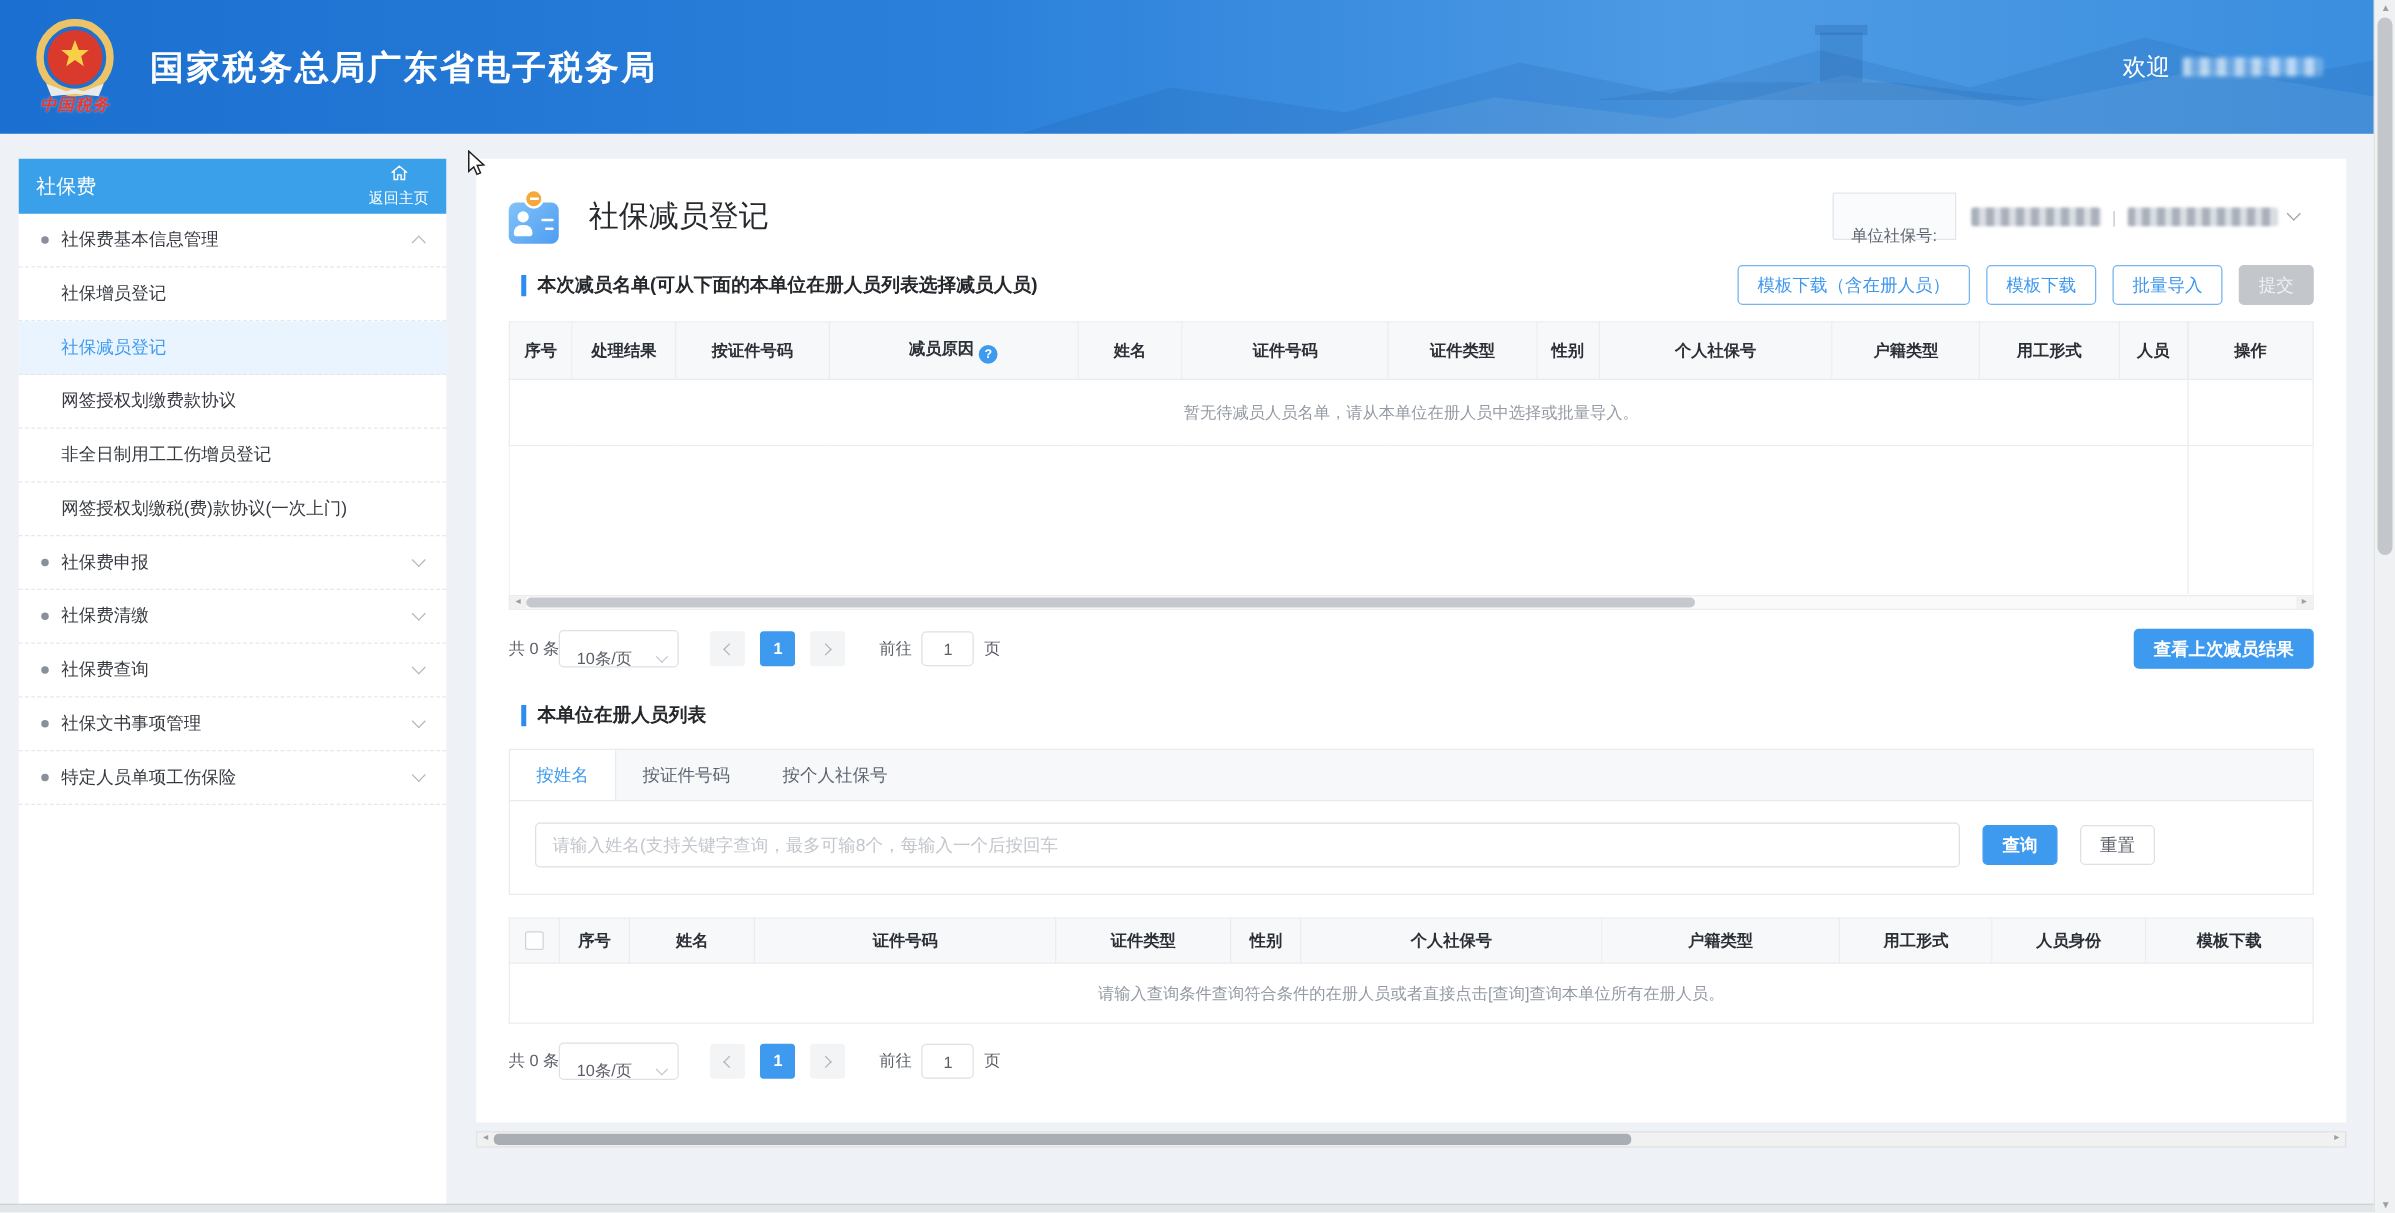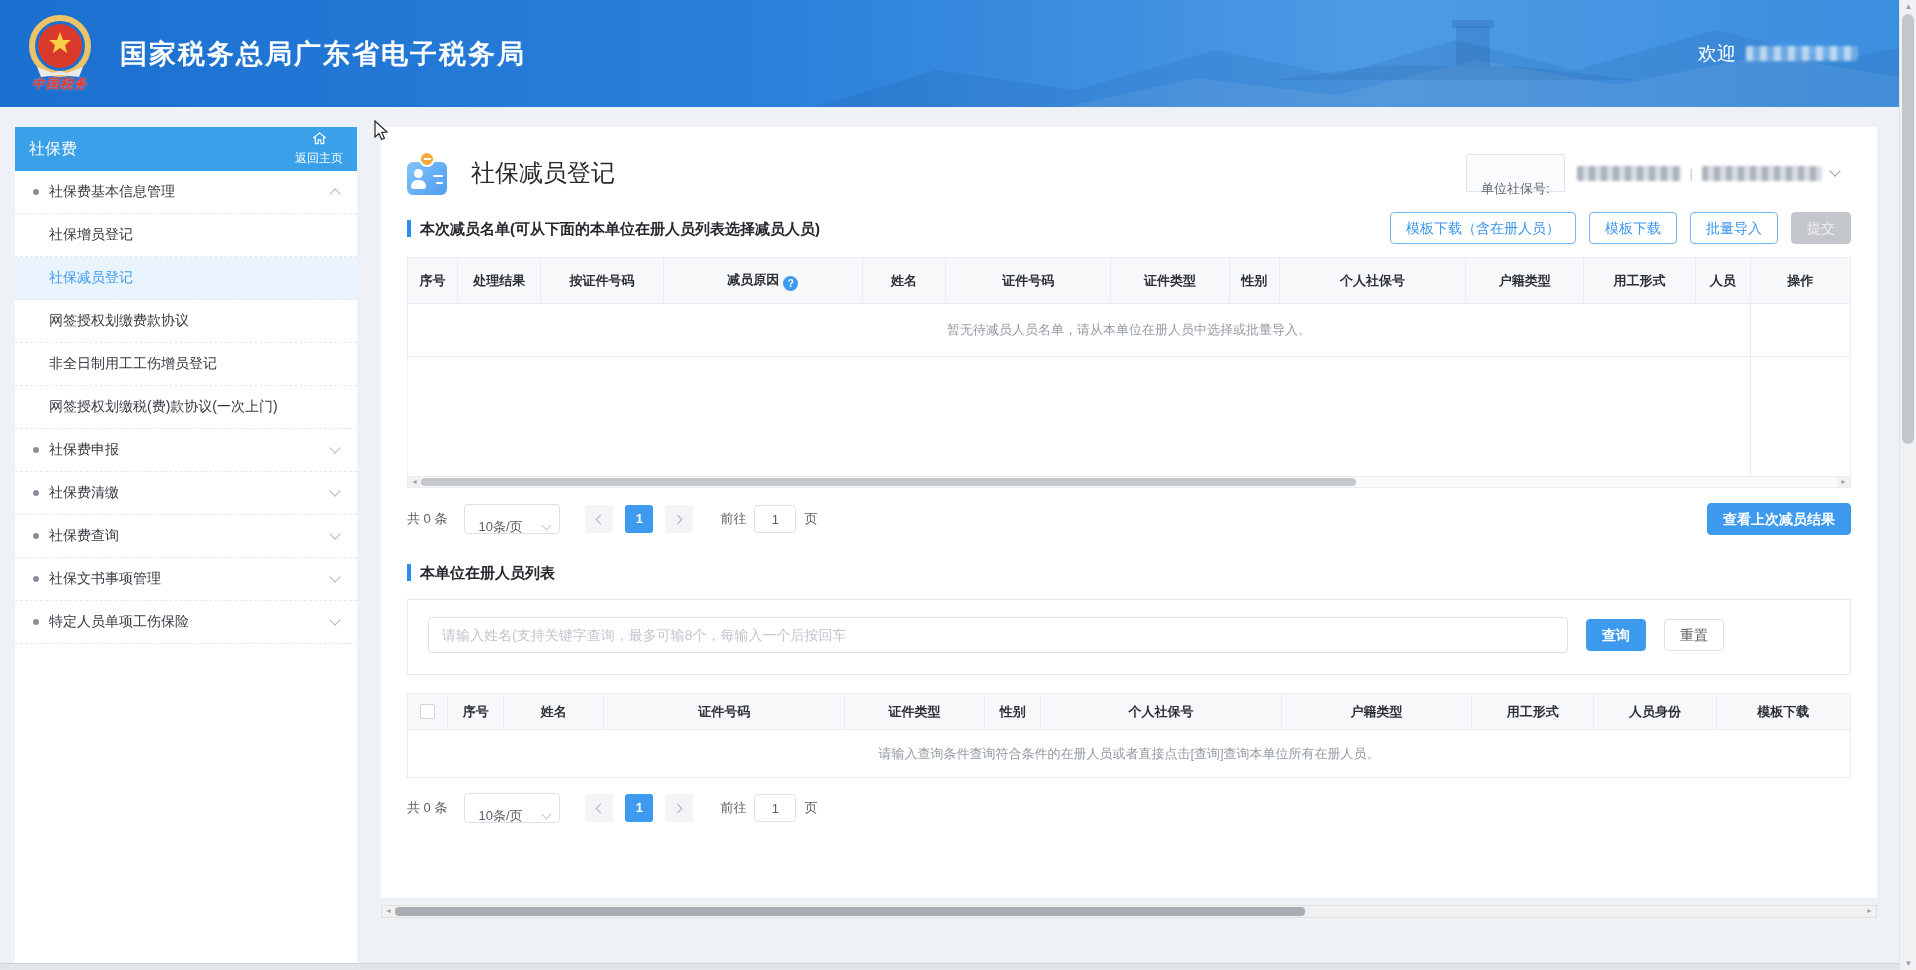--- a/index.html
+++ b/index.html
@@ -61,21 +61,21 @@
   .pg-icon .badge::after{content:""; position:absolute; left:2.5px; top:5px; width:7px; height:2px; background:#fff;}
   .pg-title{font-size:24px; color:#26292e; margin-left:22px;}
 
   .unit-box{margin-left:auto; display:flex; align-items:center; height:38px;}
   .unit-label{border:1px solid #e2e5ea; background:#fafbfc; color:#5f6570; font-size:13px;
     padding:16px 14px; height:38px; line-height:36px; border-radius:2px 0 0 2px;}
   .unit-value{display:flex; align-items:center; gap:9px; padding:0 12px; height:38px; cursor:pointer;}
   .unit-sep{color:#c3c7cd; font-size:13px;}
 
   .sec-head{display:flex; align-items:center; margin:4px 0 12px; height:34px;}
-  .sec-title{font-size:15px; font-weight:bold; color:#24272b; border-left:4px solid #2d8cf0; padding-left:9px; line-height:17px;}
+  .sec-title{font-size:15px; font-weight:bold; color:#24272b; border-left:4px solid #2d8cf0; padding-left:9px; line-height:17px;margin-left:10px;}
   .btn-group{margin-left:auto; display:flex; gap:13px;}
   .btn{font-size:14px; border-radius:4px; padding:0 15px; height:32px; line-height:30px; cursor:pointer;
     background:#fff; border:1px solid #74b4f3; color:#3e97ee; text-align:center; white-space:nowrap;}
   .btn.primary{background:#3e9aef; border-color:#3e9aef; color:#fff;font-weight:bold;}
   .btn.disabled{background:#c3c6cb; border-color:#c3c6cb; color:#f0f1f3; cursor:default;}
   .btn.plain{border-color:#dde0e6; color:#5a5e66;}
 
   
   table{width:100%; border-collapse:collapse; table-layout:fixed; font-size:13px;}
   th{background:#f7f8fa; border:1px solid #e9ecf1; color:#2b2f36; font-weight:bold; text-align:center;
@@ -93,21 +93,21 @@
   .fixcol-line{position:absolute; right:100px; top:0; height:218px; border-left:1px solid #e9ecf1; pointer-events:none;}
 
   .hscroll{height:12px; background:#fafafa; border:1px solid #ececec; display:flex; align-items:stretch;}
   .hs-arrow{width:13px; background:#f1f1f1; color:#9aa0a6; font-size:7px; line-height:10px; text-align:center; cursor:pointer; flex:none;}
   .hs-track{flex:1; position:relative;}
   .hs-thumb{position:absolute; left:0; top:1px; height:8px; width:66%; background:#c5c9ce; border-radius:4px; cursor:pointer;}
 
   
   .pagi-row{display:flex; align-items:center; margin:15px 0 20px; color:#5a5e66; font-size:13px;}
   .pg-select{width:96px; height:30px; border:1px solid #dde0e6; border-radius:4px; display:flex; align-items:center;
-    padding:16px 9px 0 13px; margin-left:17px; cursor:pointer; background:#fff;}
+    padding:16px 9px 0 13px; cursor:pointer; background:#fff;}
   .pg-select .chev{margin-left:auto; border-color:#c3c7cd; width:7px; height:7px;}
   .pg-nav{width:28px; height:28px; background:#f3f4f6; border-radius:3px; display:flex; align-items:center;
     justify-content:center; cursor:pointer; flex:none;}
   .pg-nav .achev{width:7px; height:7px; border-left:1.5px solid #aeb3ba; border-bottom:1.5px solid #aeb3ba;}
   .pg-nav .achev.left{transform:rotate(45deg); margin-left:3px;}
   .pg-nav .achev.right{transform:rotate(-135deg); margin-right:3px;}
   .pg-cur{width:28px; height:28px; background:#3e9aef; color:#fff; border-radius:3px; text-align:center;
     line-height:28px; font-weight:bold; cursor:default;}
   .goto-label{margin-left:27px;}
   .goto-input{width:42px; height:28px; border:1px solid #dde0e6; border-radius:4px; text-align:center;
@@ -333,20 +333,25 @@
         <input class="goto-input" value="1" style="">
         <span>页</span>
         <div class="btn primary" style="margin-left:auto">查看上次减员结果</div>
       </div>
 
       <div class="sec-head" style="margin-bottom:10px">
         <div class="sec-title">本单位在册人员列表</div>
       </div>
 
       <div class="tabs-card">
+        <div class="tabbar">
+          <div class="tab active">按姓名</div>
+          <div class="tab">按证件号码</div>
+          <div class="tab">按个人社保号</div>
+        </div>
         <div class="search-row">
           <input class="search-input" placeholder="请输入姓名(支持关键字查询，最多可输8个，每输入一个后按回车" style="">
           <div class="btn primary w58">查询</div>
           <div class="btn plain w58">重置</div>
           <div class="search-spacer"></div>
         </div>
       </div>
 
       <table class="tbl2">
         <colgroup>

